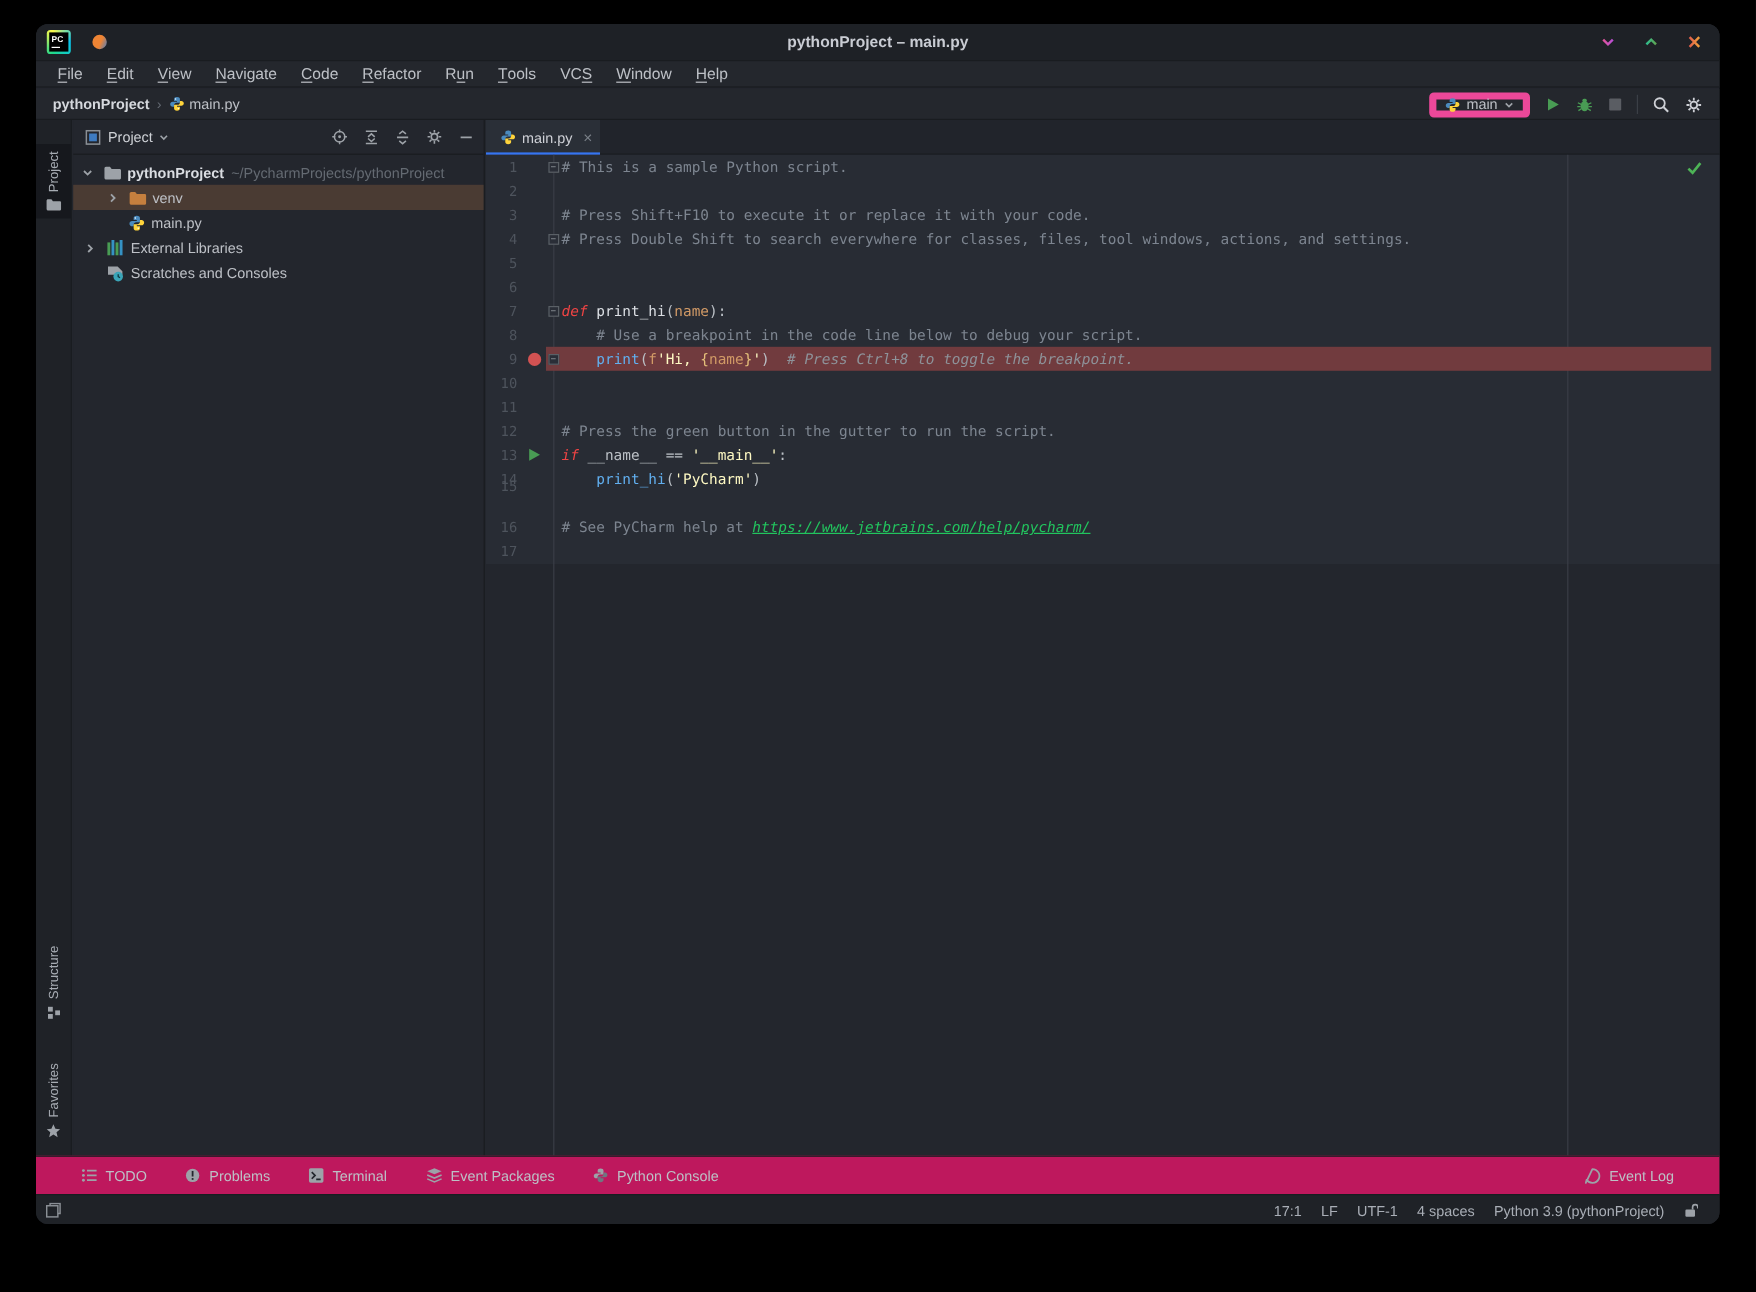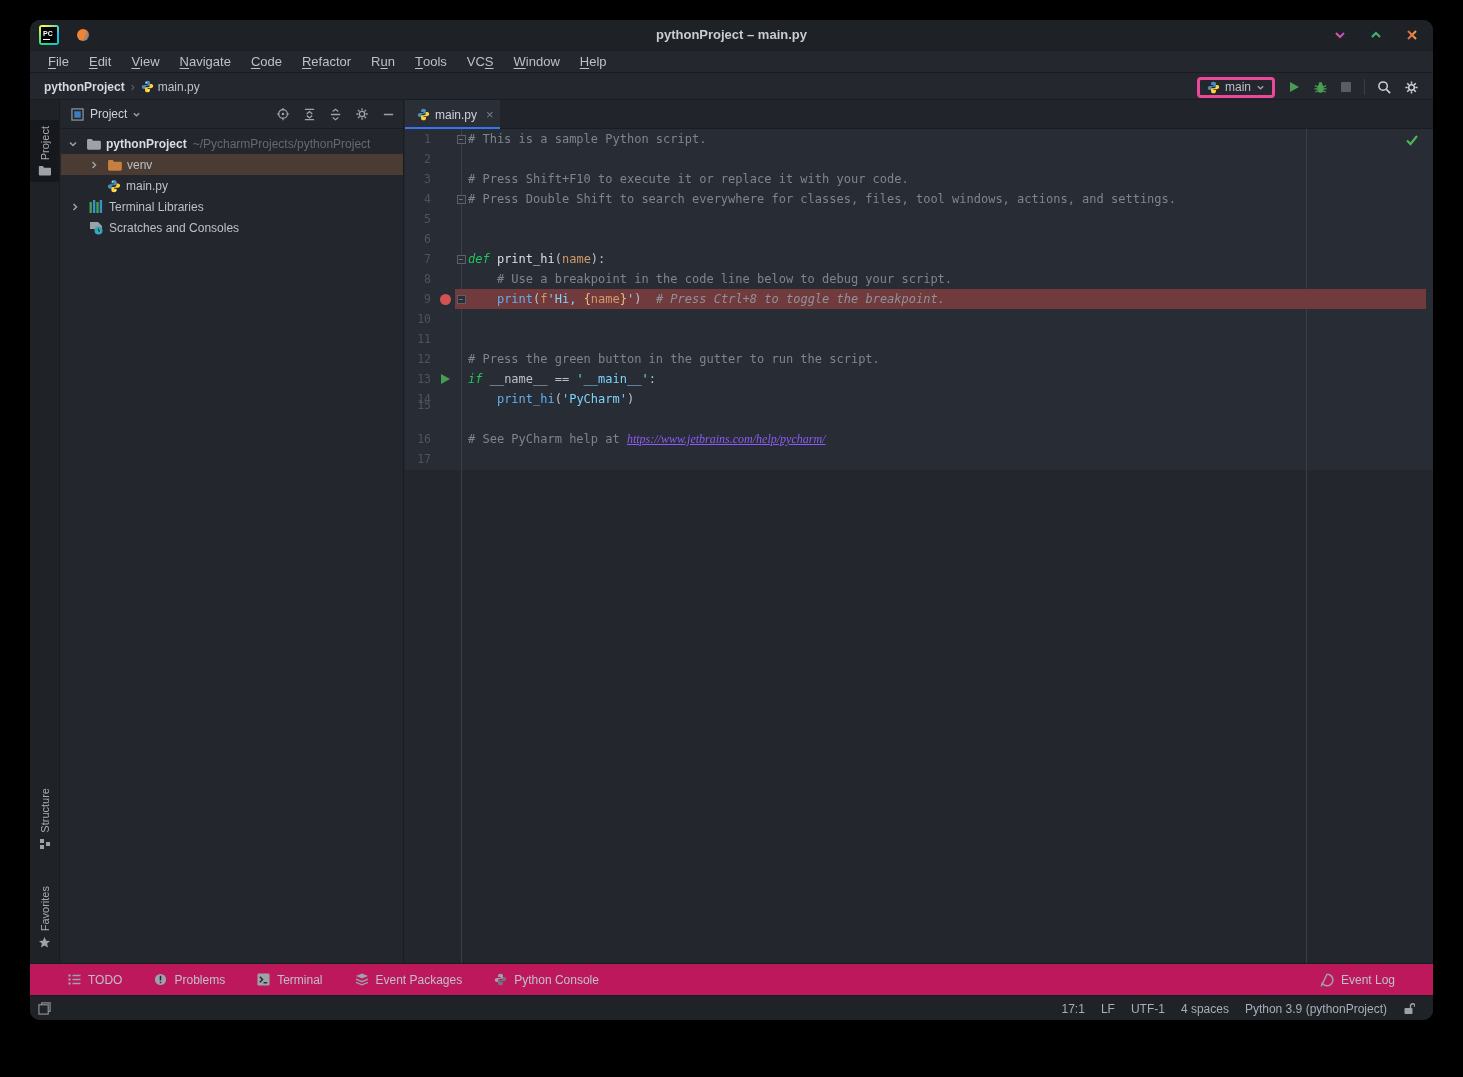--- a/index.html
+++ b/index.html
@@ -22,21 +22,21 @@
   .menu-item { color:#BDC0C6; font-size:13px; padding:0 10px; height:100%; display:flex; align-items:center; cursor:default; }
   .menu-item u { text-decoration:underline; text-underline-offset:2px; }
 
   
   #navbar { position:absolute; left:0; top:54px; width:100%; height:26px; background:#24272D; border-bottom:1px solid #191C20; display:flex; align-items:center; }
   #crumbs { display:flex; align-items:center; gap:6px; padding-left:14px; }
   .crumb-proj { color:#D5D8DD; font-size:12px; font-weight:bold; }
   .crumb-sep { color:#646A72; font-size:12px; }
   .crumb-file { color:#BDC0C6; font-size:12px; display:flex; align-items:center; gap:4px; }
   #run-area { position:absolute; right:14px; top:0; height:26px; display:flex; align-items:center; gap:12px; }
-  #run-config { display:flex; align-items:center; gap:5px; border:3px solid #ec4899; border-radius:4px; height:21px; padding:0 7px; color:#BDC0C6; font-size:12px; cursor:pointer; }
+  #run-config { display:flex; align-items:center; gap:5px; border:6px solid #ec4899; border-radius:4px; height:21px; padding:0 7px; color:#BDC0C6; font-size:12px; cursor:pointer; }
   .tool-sep { width:1px; height:16px; background:#3B3F46; }
 
   
   #stripe { position:absolute; left:0; top:80px; width:30px; height:863px; background:#1F2227; border-right:1px solid #191C20; }
   .stripe-btn { display:flex; flex-direction:column; align-items:center; gap:5px; padding:6px 0; width:100%; cursor:pointer; }
   .stripe-btn span { writing-mode:vertical-rl; transform:rotate(180deg); color:#A7ACB3; font-size:11px; }
   #stripe-top { position:absolute; top:20px; left:0; width:100%; }
   #stripe-top .stripe-btn { background:#16181D; }
   #stripe-bottom { position:absolute; bottom:8px; left:0; width:100%; display:flex; flex-direction:column; gap:24px; }
 
@@ -67,30 +67,30 @@
   #code-lines { position:absolute; left:0; top:0; width:100%; }
   .cl { position:absolute; left:0; width:100%; height:20px; }
   .cl .bg-bp { position:absolute; left:50px; right:7px; top:0; height:20px; background:#713B3E; }
   .cl .num { position:absolute; left:0; top:0; width:26px; height:20px; line-height:20px; text-align:right; color:#4E545D; font-size:11.5px; font-family:"DejaVu Sans Mono",monospace; cursor:pointer; }
   .cl .gslot { position:absolute; left:30px; top:0; width:20px; height:20px; display:flex; align-items:center; justify-content:center; }
   .cl .fold { position:absolute; left:51.5px; top:5.5px; width:9px; height:9px; background:#2A2E37; border:1px solid #5A6066; color:#9DA2A8; font-size:8px; line-height:7px; text-align:center; cursor:pointer; }
   .cl .src { position:absolute; left:63px; top:0; height:20px; line-height:20px; white-space:pre; font-family:"DejaVu Sans Mono",monospace; font-size:12px; }
   .bp-dot { width:11px; height:11px; border-radius:50%; background:#D25252; cursor:pointer; }
   .run-tri { width:0; height:0; border-left:9px solid #499C54; border-top:5.5px solid transparent; border-bottom:5.5px solid transparent; cursor:pointer; }
   .tk-comment { color:#7D8590; }
-  .tk-kw { color:#22c55e; font-style:italic; }
+  .tk-kw { color:#ef4444; font-style:italic; }
   .tk-fname { color:#DCDFE4; }
   .tk-fcall { color:#61AFEF; }
   .tk-param { color:#D19A66; }
-  .tk-str { color:#7dd3fc; }
+  .tk-str { color:#fef9c3; }
   .tk-brace { color:#E5C07B; }
   .tk-op { color:#BBC0C6; }
   .tk-text { color:#BBC0C6; }
   .tk-dim { color:#8E9299; font-style:italic; }
-  .tk-url { color:#8b5cf6; font-style:italic; text-decoration:underline; cursor:pointer;font-family:Liberation Serif, serif; }
+  .tk-url { color:#22c55e; font-style:italic; text-decoration:underline; cursor:pointer; }
   #inspect-ok { position:absolute; right:14px; top:4px; }
 
   
   #bottombar { position:absolute; left:0; top:943px; width:100%; height:32px; background:#be185d; border-top:1px solid #191C20; display:flex; align-items:center; padding-left:38px; }
   .bb-item { display:flex; align-items:center; gap:7px; color:#BDC0C6; font-size:12px; margin-right:32px; cursor:pointer; }
   #event-log { position:absolute; right:38px; display:flex; align-items:center; gap:7px; color:#BDC0C6; font-size:12px; cursor:pointer; }
 
   
   #statusbar { position:absolute; left:0; top:975px; width:100%; height:25px; background:#1F2227; border-top:1px solid #191C20; }
   #sb-left { position:absolute; left:8px; top:0; height:25px; display:flex; align-items:center; }
@@ -344,21 +344,21 @@
             <polyline points="3.5,2 6.5,5 3.5,8" fill="none" stroke="#9DA2A8" stroke-width="1.5"></polyline>
           </svg>
         <span class="ico" style="margin:0 6px 0 9px">
             <svg width="14" height="13" viewBox="0 0 14 13">
               <rect x="0.5" y="2" width="2.4" height="11" fill="#499C54"></rect>
               <rect x="3.9" y="0" width="2.4" height="13" fill="#3592C4"></rect>
               <rect x="7.3" y="2" width="2.4" height="11" fill="#499C54"></rect>
               <rect x="10.7" y="0" width="2.4" height="13" fill="#3592C4"></rect>
             </svg>
           </span>
-        <span>Terminal Libraries</span>
+        <span>External Libraries</span>
       </div>
       <div class="tree-row" style="padding-left:28px">
         <span class="ico" style="margin-right:6px">
             <svg width="14" height="14" viewBox="0 0 14 14">
               <path d="M1 1 h8 l4 4 v3 h-12 z" fill="#9DA2A8"></path>
               <circle cx="9.5" cy="9.5" r="4" fill="#3BA5B8"></circle>
               <path d="M9.5 7.5 v2 l1.5 1" stroke="#0E3B44" stroke-width="1.1" fill="none"></path>
             </svg>
           </span>
         <span>Scratches and Consoles</span>

